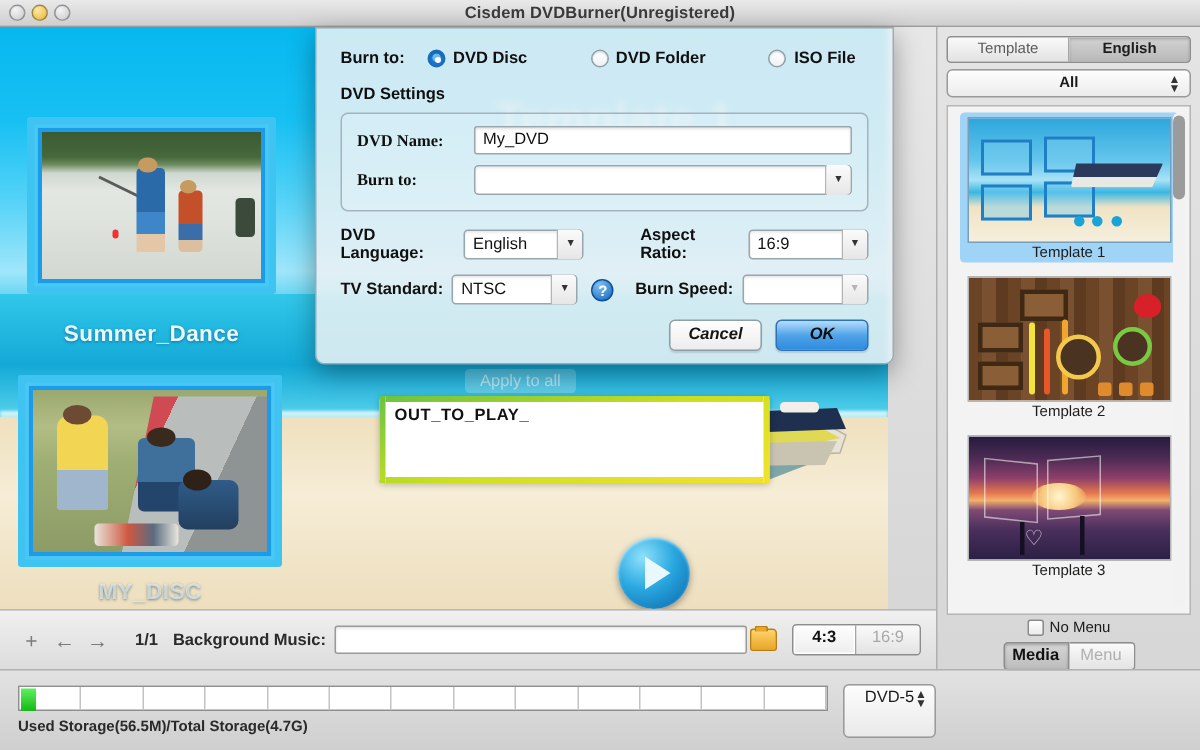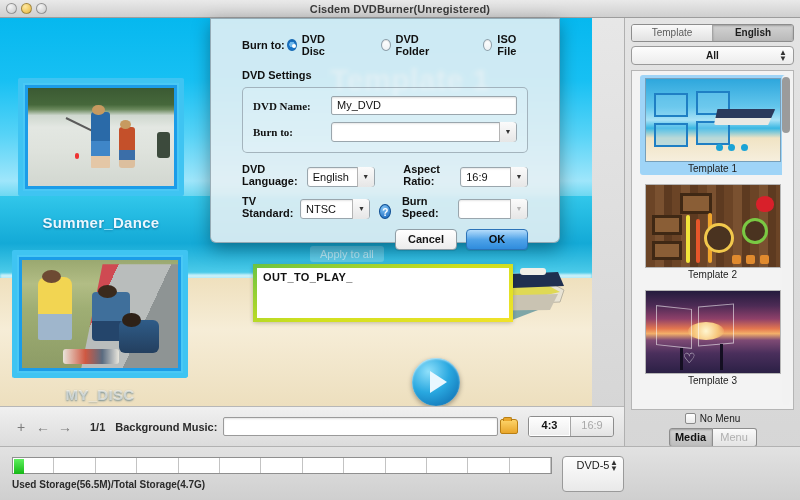--- a/index.html
+++ b/index.html
@@ -337,26 +337,26 @@
   .dvd-popup {
     position: absolute; left: 562px; top: 9px; width: 62px; height: 36px;
     border: 1px solid #9a9a9a; border-radius: 4px;
     background: linear-gradient(#fdfdfd,#e9e9e9);
     font-size: 11px; line-height: 17px; text-align: center; font-weight: 400; color: #1a1a1a;
   }
   .dvd-popup .arrows { position: absolute; right: 5px; top: 3px; font-size: 8px; line-height: 6px; color: #333; }
 
   
   .dialog {
-    position: absolute; left: 210px; top: 18px; width: 350px; height: 225px;
+    position: absolute; left: 210px; top: 18px; width: 386px; height: 225px;
     background: rgba(232,240,244,.88);
     border: 1px solid rgba(130,150,160,.75);
     border-radius: 0 0 6px 6px;
     box-shadow: 0 6px 18px rgba(0,0,0,.35);
-    padding: 14px 31px 0;
+    padding: 14px 16px 0;
     font-size: 11px; color: #101010;
     backdrop-filter: blur(2px);
   }
   .row { display: flex; align-items: center; }
   .lbl { font-weight: 700; }
   .radio-row { gap: 0; margin-bottom: 12px; }
   .radio-row .lbl { width: 58px; }
   .rad { display: flex; align-items: center; gap: 5px; margin-right: 42px; cursor: default; }
   .rad:last-child { margin-right: 0; }
   .rdot {
@@ -388,30 +388,30 @@
   .combo {
     position: relative; height: 20px; background: #fff; border: 1px solid #9aa6ad;
     border-radius: 3px; padding: 0 20px 0 5px; font-size: 11px; line-height: 18px; color: #111;
     box-shadow: inset 0 1px 2px rgba(0,0,0,.1);
   }
   .combo .carat {
     position: absolute; right: 0; top: -1px; width: 17px; height: 20px;
     background: linear-gradient(#fbfbfb,#e6e6e6); border-left: 1px solid #b4b4b4;
     border-radius: 0 3px 3px 0; text-align: center; font-size: 7px; line-height: 20px; color: #333;
   }
-  .pair-row { display: flex; align-items: flex-end; margin-bottom: 8px; }
+  .pair-row { display: flex; align-items: center; margin-bottom: 8px; }
   .pair-row .lbl { margin-right: 6px; }
   .c-sm { width: 84px; }
   .help {
     width: 15px; height: 15px; border-radius: 50%;
     background: radial-gradient(circle at 36% 26%, #7fc2f5, #1464bb);
     color: #fff; font-size: 10px; font-weight: 700; text-align: center; line-height: 15px;
     margin-left: 9px; border: 1px solid #0f4f94;
   }
-  .btn-row { display: flex; justify-content: flex-end; gap: 9px; margin-top: 10px; }
+  .btn-row { display: flex; justify-content: flex-end; gap: 9px; margin-top: 10px; font-style: italic; }
   .btn {
     min-width: 62px; height: 21px; border-radius: 4px; font-size: 11px; font-weight: 700;
     line-height: 19px; text-align: center; border: 1px solid #909ea6;
     background: linear-gradient(#ffffff,#ececec); color: #151515;
     box-shadow: 0 1px 1px rgba(0,0,0,.12);
   }
   .btn.primary {
     background: linear-gradient(#b4dcfb,#4ea2e8 52%,#2f8cdd);
     border-color: #2c73b8; color: #0c0c0c;
   }

